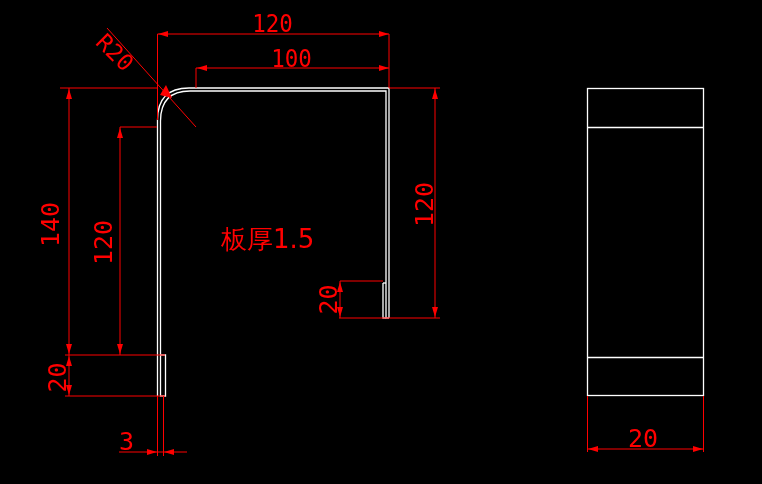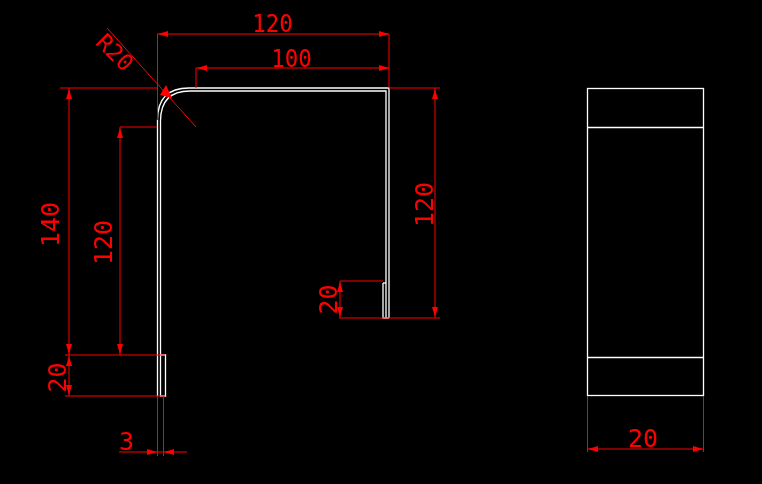--- a/index.html
+++ b/index.html
@@ -96,13 +96,14 @@
   <div class="lbl mono" style="left:250px; top:11px; font-size:25px; transform:scaleX(0.9);">120</div>
   <div class="lbl mono" style="left:269px; top:46px; font-size:25px; transform:scaleX(0.9);">100</div>
   <div class="lbl mono" style="left:108px; top:30px; font-size:23px; transform:rotate(45deg); transform-origin:left top;">R20</div>
   <div class="lbl mono" style="left:28px; top:212px; font-size:25px; transform:rotate(-90deg);">140</div>
   <div class="lbl mono" style="left:81px; top:230px; font-size:25px; transform:rotate(-90deg);">120</div>
   <div class="lbl mono" style="left:42px; top:365px; font-size:25px; transform:rotate(-90deg);">20</div>
   <div class="lbl mono" style="left:119px; top:429px; font-size:25px;">3</div>
   <div class="lbl mono" style="left:402px; top:192px; font-size:25px; transform:rotate(-90deg);">120</div>
   <div class="lbl mono" style="left:313px; top:287px; font-size:25px; transform:rotate(-90deg);">20</div>
   <div class="lbl mono" style="left:628px; top:426px; font-size:25px;">20</div>
+  <div class="lbl" style="left:221px; top:226px; font-size:26px;">板厚1.5</div>
 </div>
 
 </body></html>

